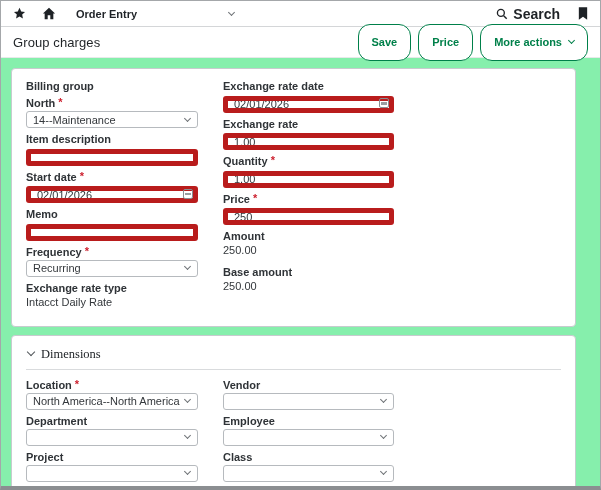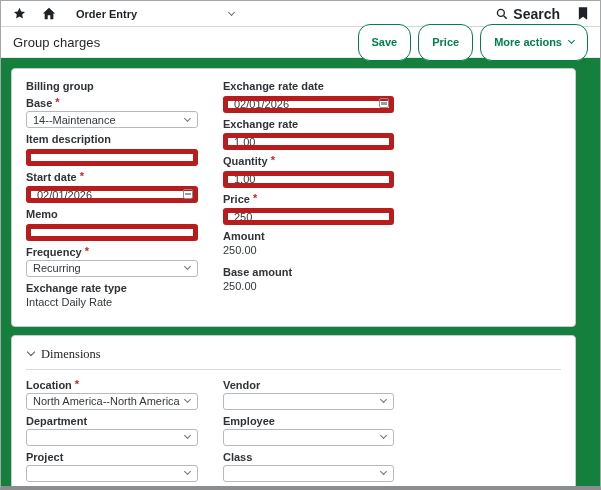--- a/index.html
+++ b/index.html
@@ -27,21 +27,21 @@
               justify-content:space-between; padding:0 12px; border-bottom:1px solid #e7e9ea; }
   .page-title { font-size:13px; font-weight:500; color:#1f2326; letter-spacing:.1px; }
   .actions { display:flex; gap:7px; }
   .pill { display:inline-flex; align-items:center; gap:7px; background:#fff;
           border:1.6px solid #00804a; color:#00804a; font-family:inherit;
           font-size:11px; font-weight:700; border-radius:12px; padding:11px 13px;
           cursor:pointer; line-height:13px; }
   .pill .chev { border-color:#00804a; }
 
   
-  .content { height:429px; padding:10px 24px 0 10px; background:#15803d; overflow:hidden; }
+  .content { height:429px; padding:10px 24px 0 10px; background:#86efac; overflow:hidden; }
   .card { background:#fff; border:1px solid #c7cbce; border-radius:4px; }
   .card.main { padding:11px 14px 8px 14px; display:grid;
                grid-template-columns:172px 171px; column-gap:25px; align-items:start; }
   .card.dims { margin-top:8px; padding:9px 14px 9px 14px; }
 
   .field { margin-bottom:5px; }
   .label { font-size:11px; line-height:12px; font-weight:700; color:#2f3337; margin-bottom:2px;
            display:flex; align-items:flex-start; }
   .req { color:#cc1f2d; margin-left:3px; font-size:11px; line-height:10px; }
   .textinput { width:100%; height:17px; border:5px solid #b91c1c; border-radius:3px;
@@ -123,21 +123,21 @@
   </div>
 
   <div class="content">
     <div class="card main">
       <div class="col" id="col-left">
           <div class="field"><div class="label">
               <span>Billing group</span>
             </div></div>
           <div class="field">
             <div class="label">
-              <span>Base</span>
+              <span>North</span>
               <span class="req">*</span>
             </div>
             <div class="selectbox">
               <span class="selval">14--Maintenance</span>
               <span class="chev"></span>
             </div>
           </div>
           <div class="field">
             <div class="label">
               <span>Item description</span>

